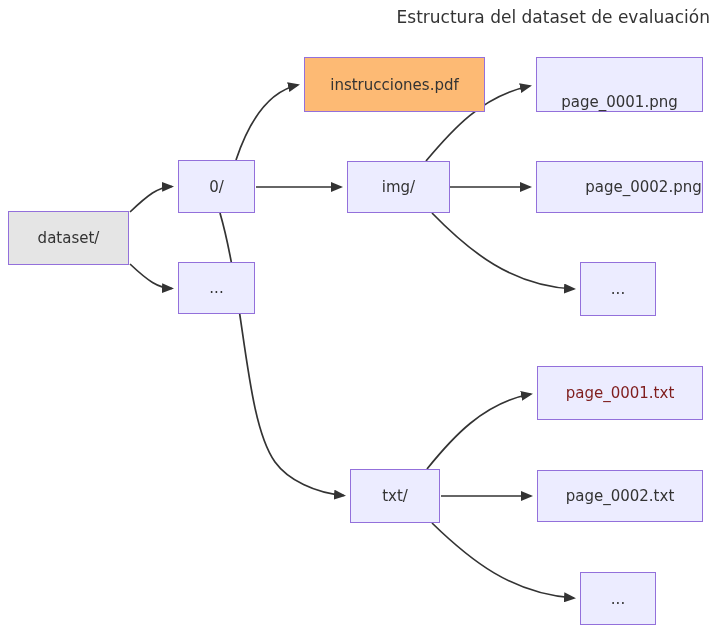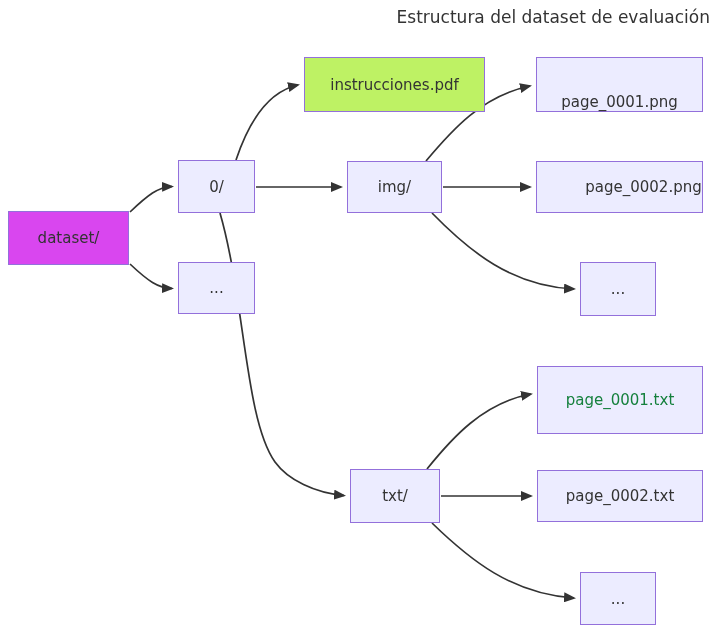--- a/index.html
+++ b/index.html
@@ -69,48 +69,48 @@
       <path class="edge" d="M256,187 L341,187" stroke="#333333" marker-end="url(#arrowhead)"></path>
       <path class="edge" d="M220,213 C245,300 245,420 275,462 C288,480 315,493 344,495.5" stroke="#333333" marker-end="url(#arrowhead)"></path>
       <path class="edge" d="M426,161 C452,130 482,96 530,86" stroke="#333333" marker-end="url(#arrowhead)"></path>
       <path class="edge" d="M443,187 L530,187" stroke="#333333" marker-end="url(#arrowhead)"></path>
       <path class="edge" d="M432,213 C470,252 512,286 574,289" stroke="#333333" marker-end="url(#arrowhead)"></path>
       <path class="edge" d="M427,469 C452,438 483,403 531,394" stroke="#333333" marker-end="url(#arrowhead)"></path>
       <path class="edge" d="M441,496 L531,496" stroke="#333333" marker-end="url(#arrowhead)"></path>
       <path class="edge" d="M432,523 C470,560 512,594 574,598" stroke="#333333" marker-end="url(#arrowhead)"></path>
     </svg>
 
-<div class="node" style="left: 8px; top: 211px; width: 121px; height: 54px; background: #d946ef; border-color: rgb(147, 112, 219); color: rgb(51, 51, 51);">
+<div class="node" style="left: 8px; top: 211px; width: 121px; height: 54px; background: #e5e5e5; border-color: rgb(147, 112, 219); color: rgb(51, 51, 51);">
       <span>dataset/</span>
     </div>
     <div class="node" style="left: 178px; top: 160px; width: 77px; height: 53px; background: rgb(236, 236, 255); border-color: rgb(147, 112, 219); color: rgb(51, 51, 51);">
       <span>0/</span>
     </div>
     <div class="node" style="left: 178px; top: 262px; width: 77px; height: 52px; background: rgb(236, 236, 255); border-color: rgb(147, 112, 219); color: rgb(51, 51, 51);">
       <span>...</span>
     </div>
-    <div class="node" style="left: 304px; top: 57px; width: 181px; height: 55px; background: #bef264; border-color: rgb(147, 112, 219); color: rgb(51, 51, 51);">
+    <div class="node" style="left: 304px; top: 57px; width: 181px; height: 55px; background: #fdba74; border-color: rgb(147, 112, 219); color: rgb(51, 51, 51);">
       <span>instrucciones.pdf</span>
     </div>
-    <div class="node" style="left: 347px; top: 161px; width: 95px; height: 52px; background: rgb(236, 236, 255); border-color: rgb(147, 112, 219); color: rgb(51, 51, 51);">
+    <div class="node" style="left: 347px; top: 161px; width: 103px; height: 52px; background: rgb(236, 236, 255); border-color: rgb(147, 112, 219); color: rgb(51, 51, 51);">
       <span>img/</span>
     </div>
     <div class="node" style="left: 536px; top: 57px; width: 167px; height: 55px; background: rgb(236, 236, 255); border-color: rgb(147, 112, 219); color: rgb(51, 51, 51); align-items: flex-end;">
       <span>page_0001.png</span>
     </div>
     <div class="node" style="left: 536px; top: 161px; width: 167px; height: 52px; background: rgb(236, 236, 255); border-color: rgb(147, 112, 219); color: rgb(51, 51, 51); padding-left: 48px;">
       <span>page_0002.png</span>
     </div>
     <div class="node" style="left: 580px; top: 262px; width: 76px; height: 54px; background: rgb(236, 236, 255); border-color: rgb(147, 112, 219); color: rgb(51, 51, 51);">
       <span>...</span>
     </div>
     <div class="node" style="left: 350px; top: 469px; width: 90px; height: 54px; background: rgb(236, 236, 255); border-color: rgb(147, 112, 219); color: rgb(51, 51, 51);">
       <span>txt/</span>
     </div>
-    <div class="node" style="left: 537px; top: 366px; width: 166px; height: 68px; background: rgb(236, 236, 255); border-color: rgb(147, 112, 219); color: #15803d;">
+    <div class="node" style="left: 537px; top: 366px; width: 166px; height: 54px; background: rgb(236, 236, 255); border-color: rgb(147, 112, 219); color: #7f1d1d;">
       <span>page_0001.txt</span>
     </div>
     <div class="node" style="left: 537px; top: 470px; width: 166px; height: 52px; background: rgb(236, 236, 255); border-color: rgb(147, 112, 219); color: rgb(51, 51, 51);">
       <span>page_0002.txt</span>
     </div>
     <div class="node" style="left: 580px; top: 572px; width: 76px; height: 53px; background: rgb(236, 236, 255); border-color: rgb(147, 112, 219); color: rgb(51, 51, 51);">
       <span>...</span>
     </div>
   </div>
 

